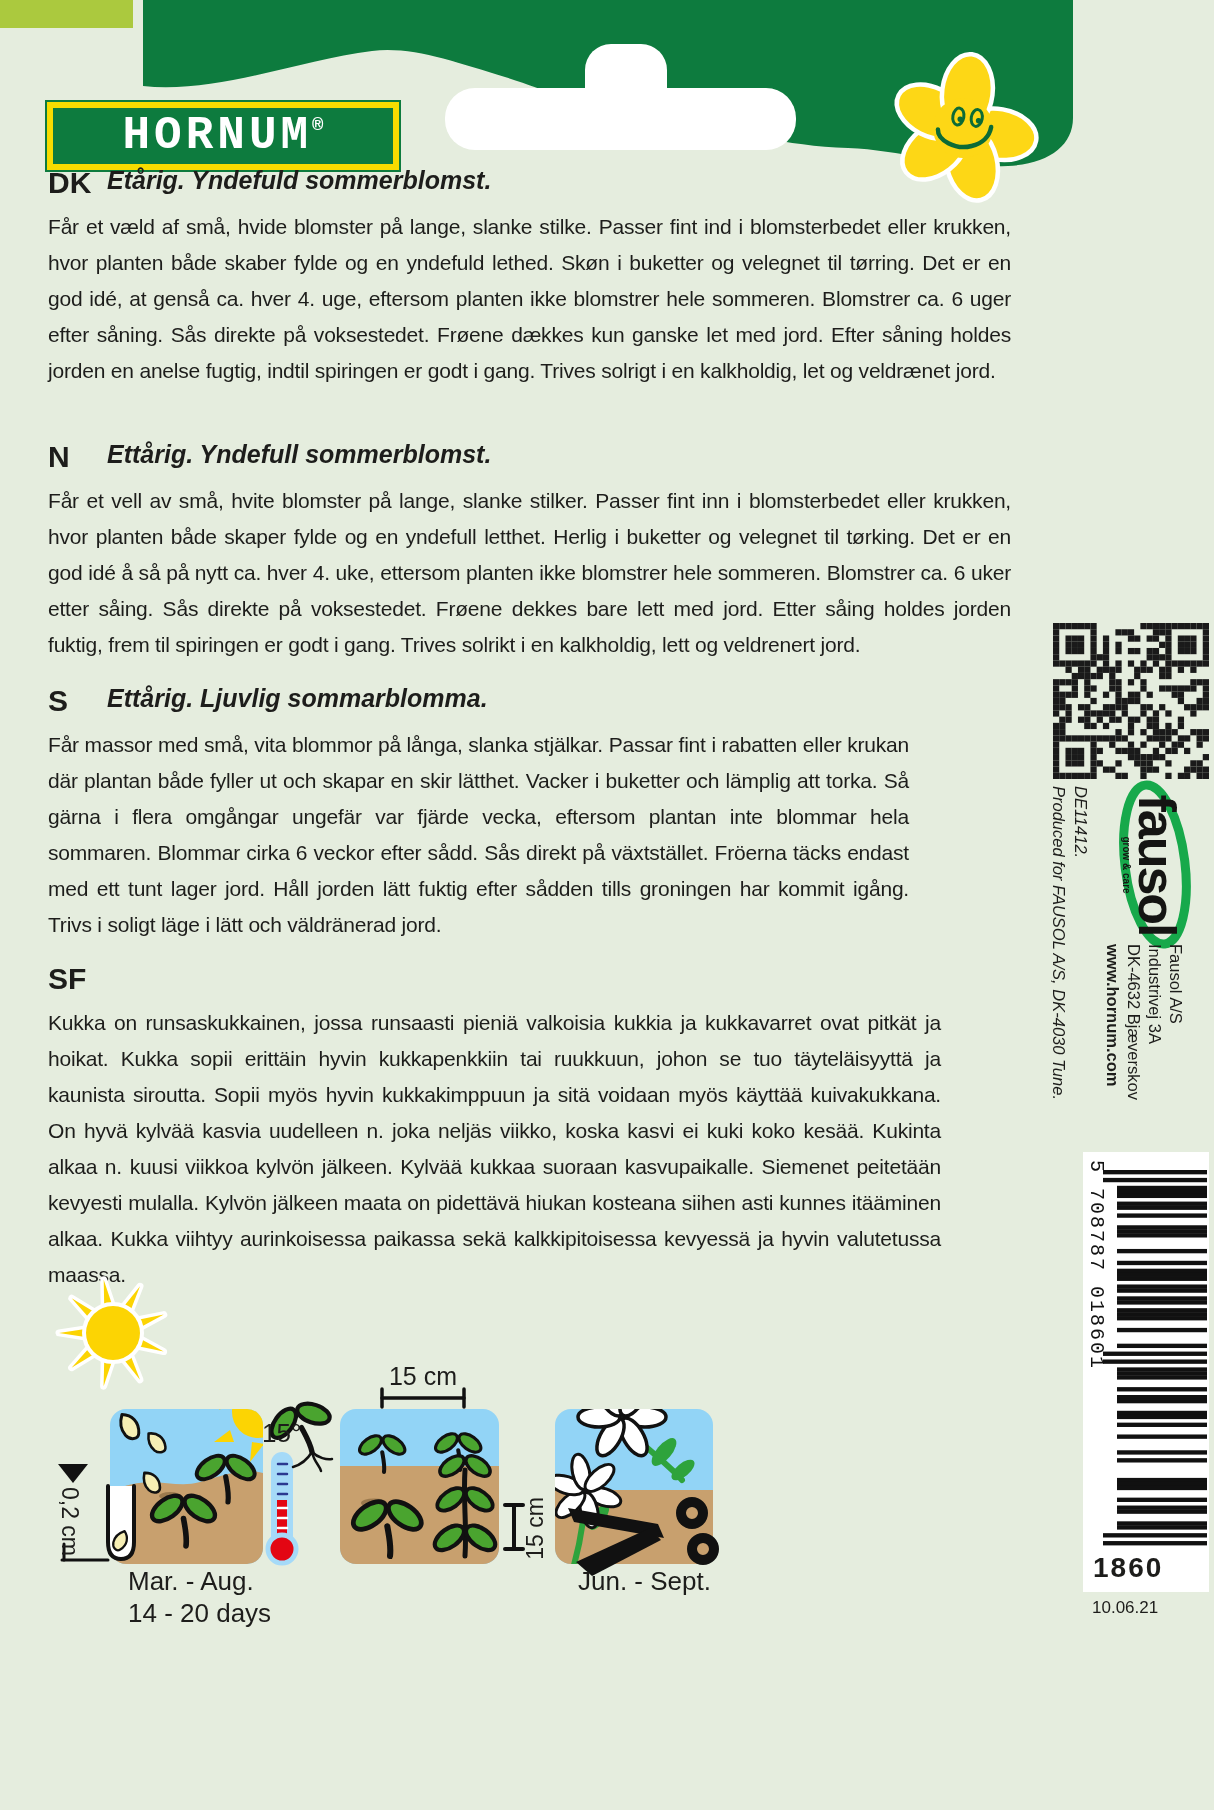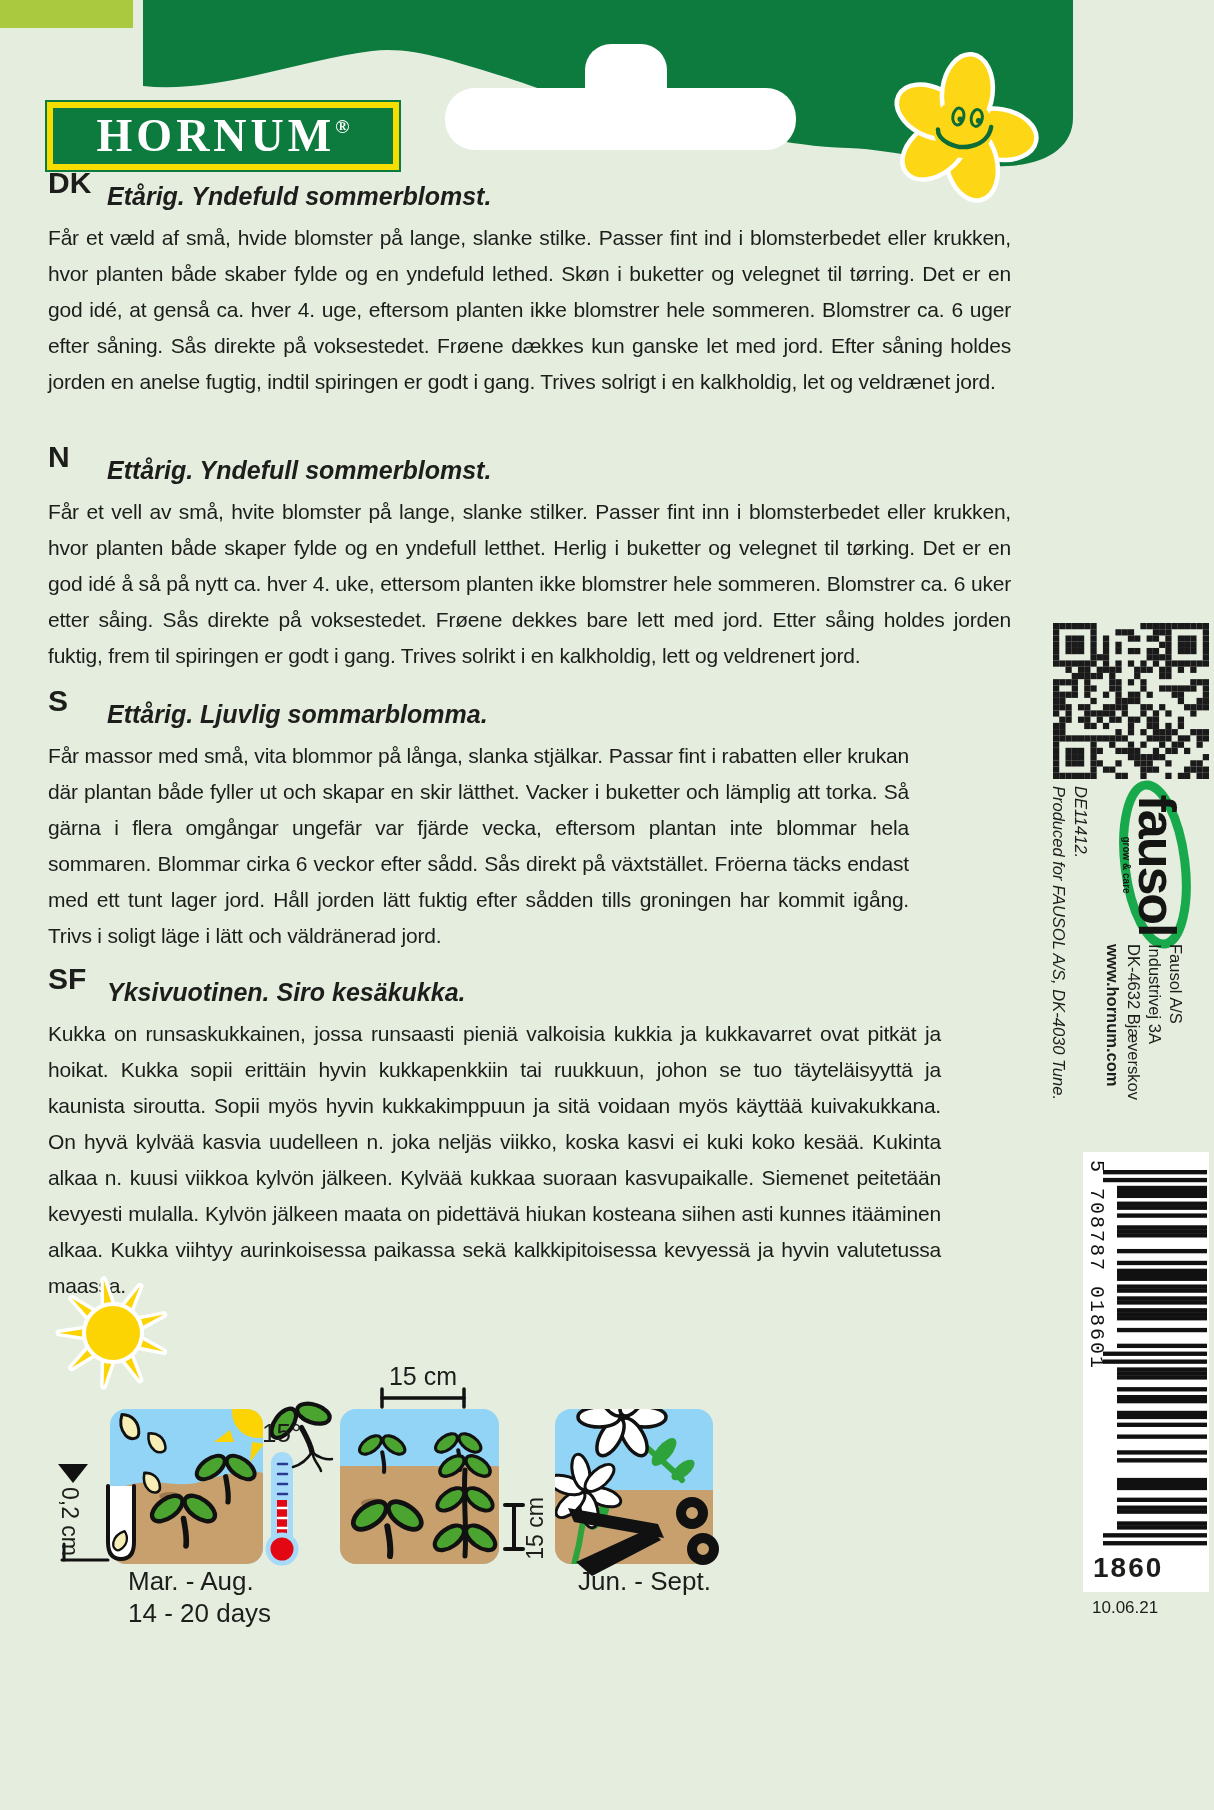--- a/index.html
+++ b/index.html
@@ -2,28 +2,28 @@
 <html><head>
 <meta charset="utf-8">
 <style>
   html,body{margin:0;padding:0;}
   .page{position:relative;width:1214px;height:1810px;background:#e5edde;overflow:hidden;
         font-family:"Liberation Sans",sans-serif;color:#1d1d1b;}
   .abs{position:absolute;}
   
   .hornum-box{position:absolute;left:47px;top:102px;width:340px;height:56px;background:#0d7b3e;
       border:6px solid #f7dc00;outline:2px solid #0d7b3e;display:flex;align-items:center;justify-content:center;}
-  .hornum-box .brandtext{font-family:Liberation Serif, serif;font-weight:bold;font-size:46px;color:#fff;
+  .hornum-box .brandtext{font-family:Liberation Mono, monospace;font-weight:bold;font-size:46px;color:#fff;
       letter-spacing:4px;line-height:1;}
   .hornum-box sup{font-size:19px;vertical-align:18px;letter-spacing:0;}
   
   .section{position:absolute;left:48px;}
   .headline{display:flex;align-items:flex-start;}
   .lang{font-weight:bold;font-size:30px;width:59px;flex:0 0 59px;}
-  .title{font-weight:bold;font-style:italic;font-size:25px;margin-top:16px;}
+  .title{font-weight:bold;font-style:italic;font-size:25px;}
   .body{margin-top:9px;font-size:21px;line-height:36px;letter-spacing:-0.2px;text-align:justify;}
   
   .vert{writing-mode:vertical-rl;text-orientation:mixed;}
   .producer-col{position:absolute;left:1048px;top:786px;height:365px;font-style:italic;font-size:16.5px;
       line-height:22px;}
   .addr-col{position:absolute;left:1102px;top:944px;height:185px;font-size:16.5px;line-height:21px;}
   .addr-col .site{font-weight:bold;}
   
   .barcode-box{position:absolute;left:1083px;top:1152px;width:126px;height:440px;background:#fff;}
   .barcode-digits{position:absolute;left:2px;top:8px;height:420px;font-family:"Liberation Mono",monospace;
@@ -94,21 +94,20 @@
     <div class="headline">
       <span class="lang">S</span>
       <span class="title">Ettårig. Ljuvlig sommarblomma.</span>
     </div>
     <div class="body">Får massor med små, vita blommor på långa, slanka stjälkar. Passar fint i rabatten eller krukan där plantan både fyller ut och skapar en skir lätthet. Vacker i buketter och lämplig att torka. Så gärna i flera omgångar ungefär var fjärde vecka, eftersom plantan inte blommar hela sommaren. Blommar cirka 6 veckor efter sådd. Sås direkt på växtstället. Fröerna täcks endast med ett tunt lager jord. Håll jorden lätt fuktig efter sådden tills groningen har kommit igång. Trivs i soligt läge i lätt och väldränerad jord.</div>
   </div>
 
   <div class="section" style="top:962px;width:893px;">
     <div class="headline">
       <span class="lang">SF</span>
-      <span class="title">Yksivuotinen. Siro kesäkukka.</span>
     </div>
     <div class="body">Kukka on runsaskukkainen, jossa runsaasti pieniä valkoisia kukkia ja kukkavarret ovat pitkät ja hoikat. Kukka sopii erittäin hyvin kukkapenkkiin tai ruukkuun, johon se tuo täyteläisyyttä ja kaunista siroutta. Sopii myös hyvin kukkakimppuun ja sitä voidaan myös käyttää kuivakukkana. On hyvä kylvää kasvia uudelleen n. joka neljäs viikko, koska kasvi ei kuki koko kesää. Kukinta alkaa n. kuusi viikkoa kylvön jälkeen. Kylvää kukkaa suoraan kasvupaikalle. Siemenet peitetään kevyesti mulalla. Kylvön jälkeen maata on pidettävä hiukan kosteana siihen asti kunnes itääminen alkaa. Kukka viihtyy aurinkoisessa paikassa sekä kalkkipitoisessa kevyessä ja hyvin valutetussa maassa.</div>
   </div>
 
   <svg id="qr-svg" class="abs" style="left:1053px;top:623px" width="156" height="156" viewBox="0 0 156 156">
       <rect x="0.00" y="0.00" width="6.24" height="6.24" fill="#1a1a1a"></rect>
       <rect x="6.24" y="0.00" width="6.24" height="6.24" fill="#1a1a1a"></rect>
       <rect x="12.48" y="0.00" width="6.24" height="6.24" fill="#1a1a1a"></rect>
       <rect x="18.72" y="0.00" width="6.24" height="6.24" fill="#1a1a1a"></rect>
       <rect x="24.96" y="0.00" width="6.24" height="6.24" fill="#1a1a1a"></rect>

